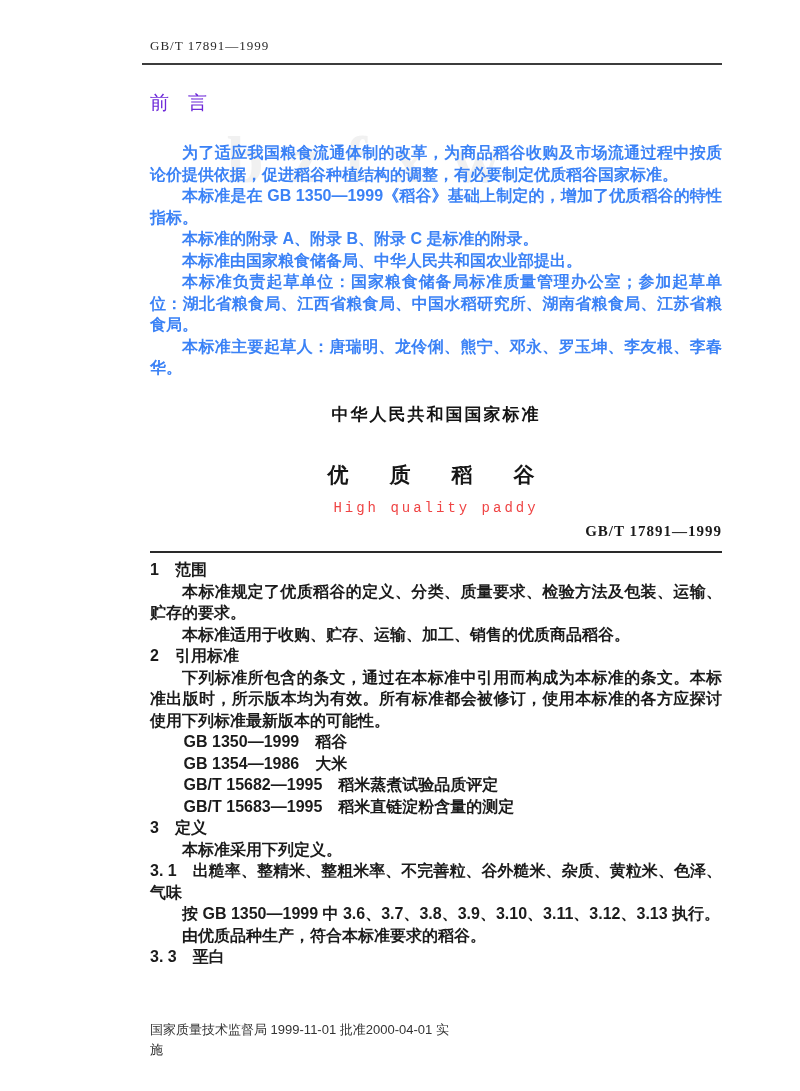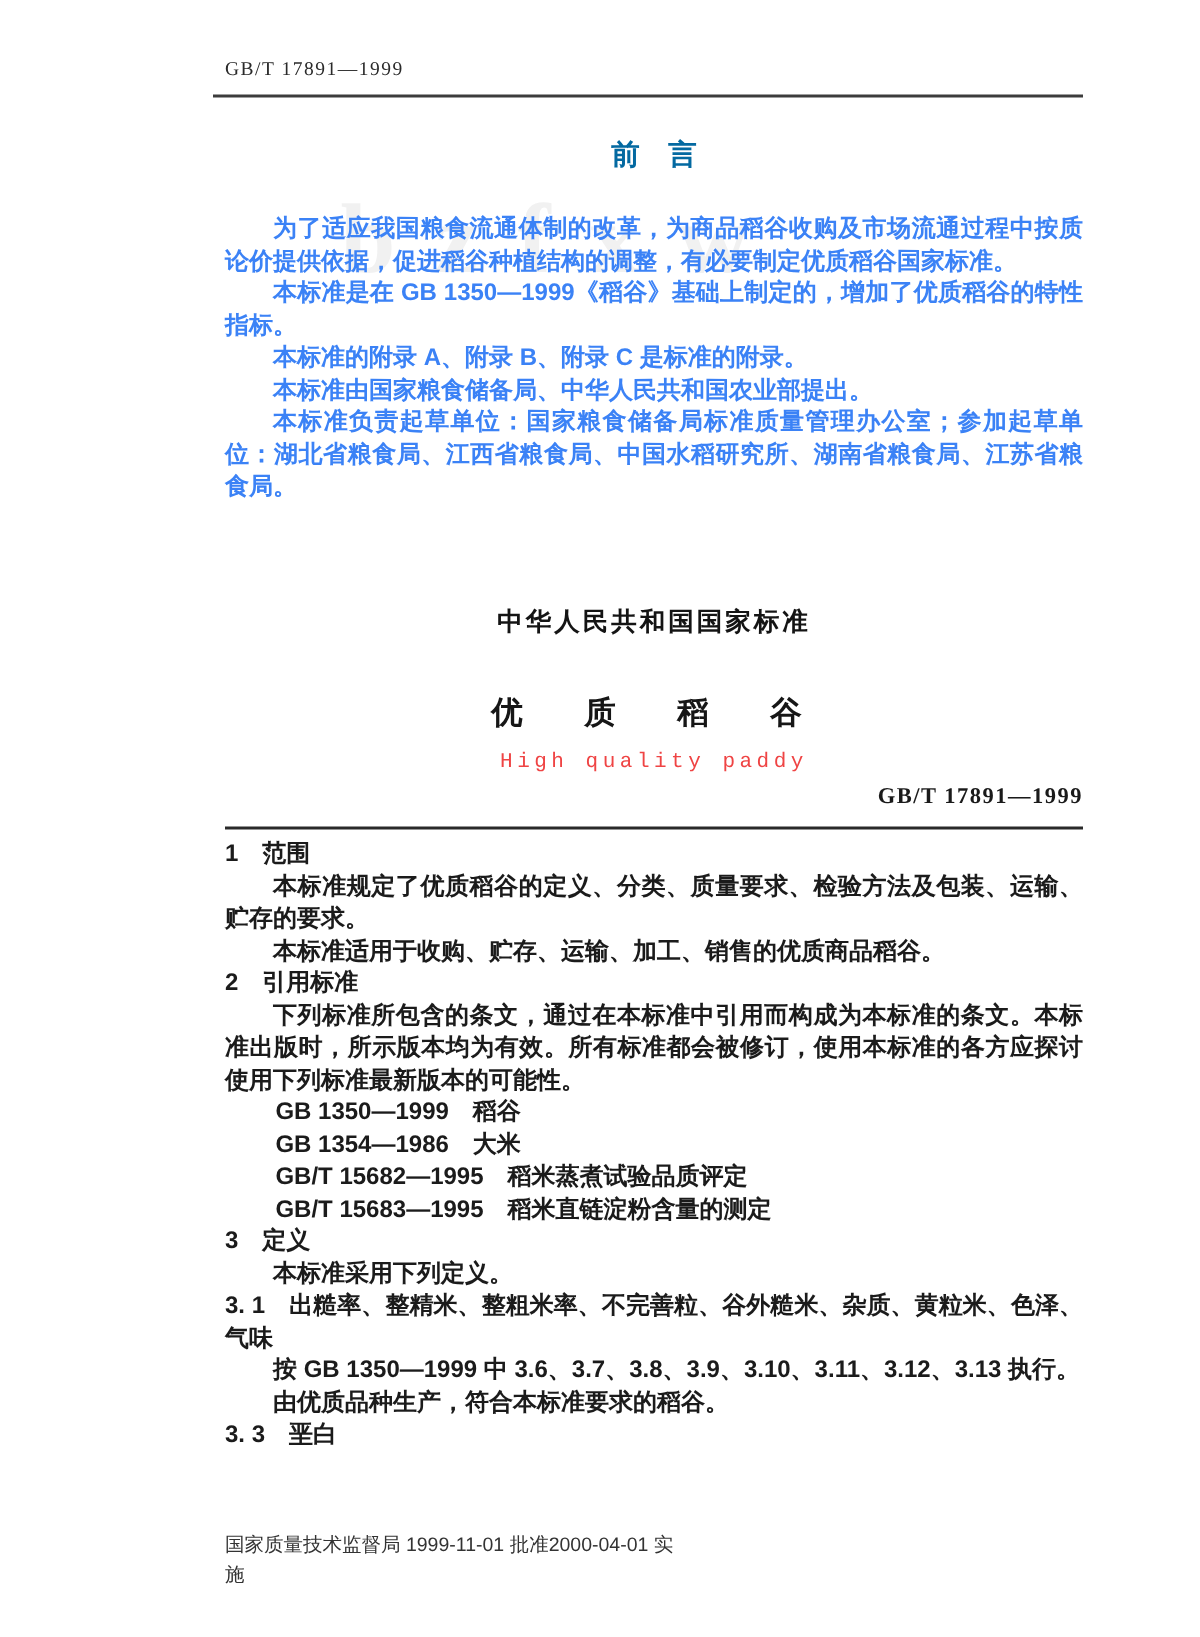--- a/index.html
+++ b/index.html
@@ -39,24 +39,24 @@
     color: rgba(60, 60, 60, 0.07);
     font-family: "Liberation Serif", "DejaVu Serif", serif;
     white-space: nowrap;
     user-select: none;
   }
   
   .foreword-title {
     position: absolute;
     left: 118px; top: 90px;
     width: 572px;
-    text-align: center;
+    text-align: left;
     font-size: 19px;
-    font-weight: 700;
-    color: #0369a1;
+    font-weight: 400;
+    color: #6d28d9;
   }
   .foreword {
     position: absolute;
     left: 118px; top: 142px;
     width: 572px;
     font-size: 16px;
     line-height: 21.5px;
     font-weight: 700;
     text-align: justify;
     color: #3b82f6;
@@ -150,20 +150,21 @@
   <div class="watermark">bzfxw</div>
 
   <div class="foreword-title">前　言</div>
 
   <div class="foreword">
     <p>为了适应我国粮食流通体制的改革，为商品稻谷收购及市场流通过程中按质论价提供依据，促进稻谷种植结构的调整，有必要制定优质稻谷国家标准。</p>
     <p>本标准是在 GB 1350—1999《稻谷》基础上制定的，增加了优质稻谷的特性指标。</p>
     <p>本标准的附录 A、附录 B、附录 C 是标准的附录。</p>
     <p>本标准由国家粮食储备局、中华人民共和国农业部提出。</p>
     <p>本标准负责起草单位：国家粮食储备局标准质量管理办公室；参加起草单位：湖北省粮食局、江西省粮食局、中国水稻研究所、湖南省粮食局、江苏省粮食局。</p>
+    <p>本标准主要起草人：唐瑞明、龙伶俐、熊宁、邓永、罗玉坤、李友根、李春华。</p>
   </div>
 
   <div class="national-standard">中华人民共和国国家标准</div>
   <div class="title-cn">优　质　稻　谷</div>
   <div class="title-en">High quality paddy</div>
   <div class="std-number">GB/T 17891—1999</div>
   <div class="title-rule"></div>
 
   <div class="body-text">
     <p class="sec-heading">1　范围</p>

